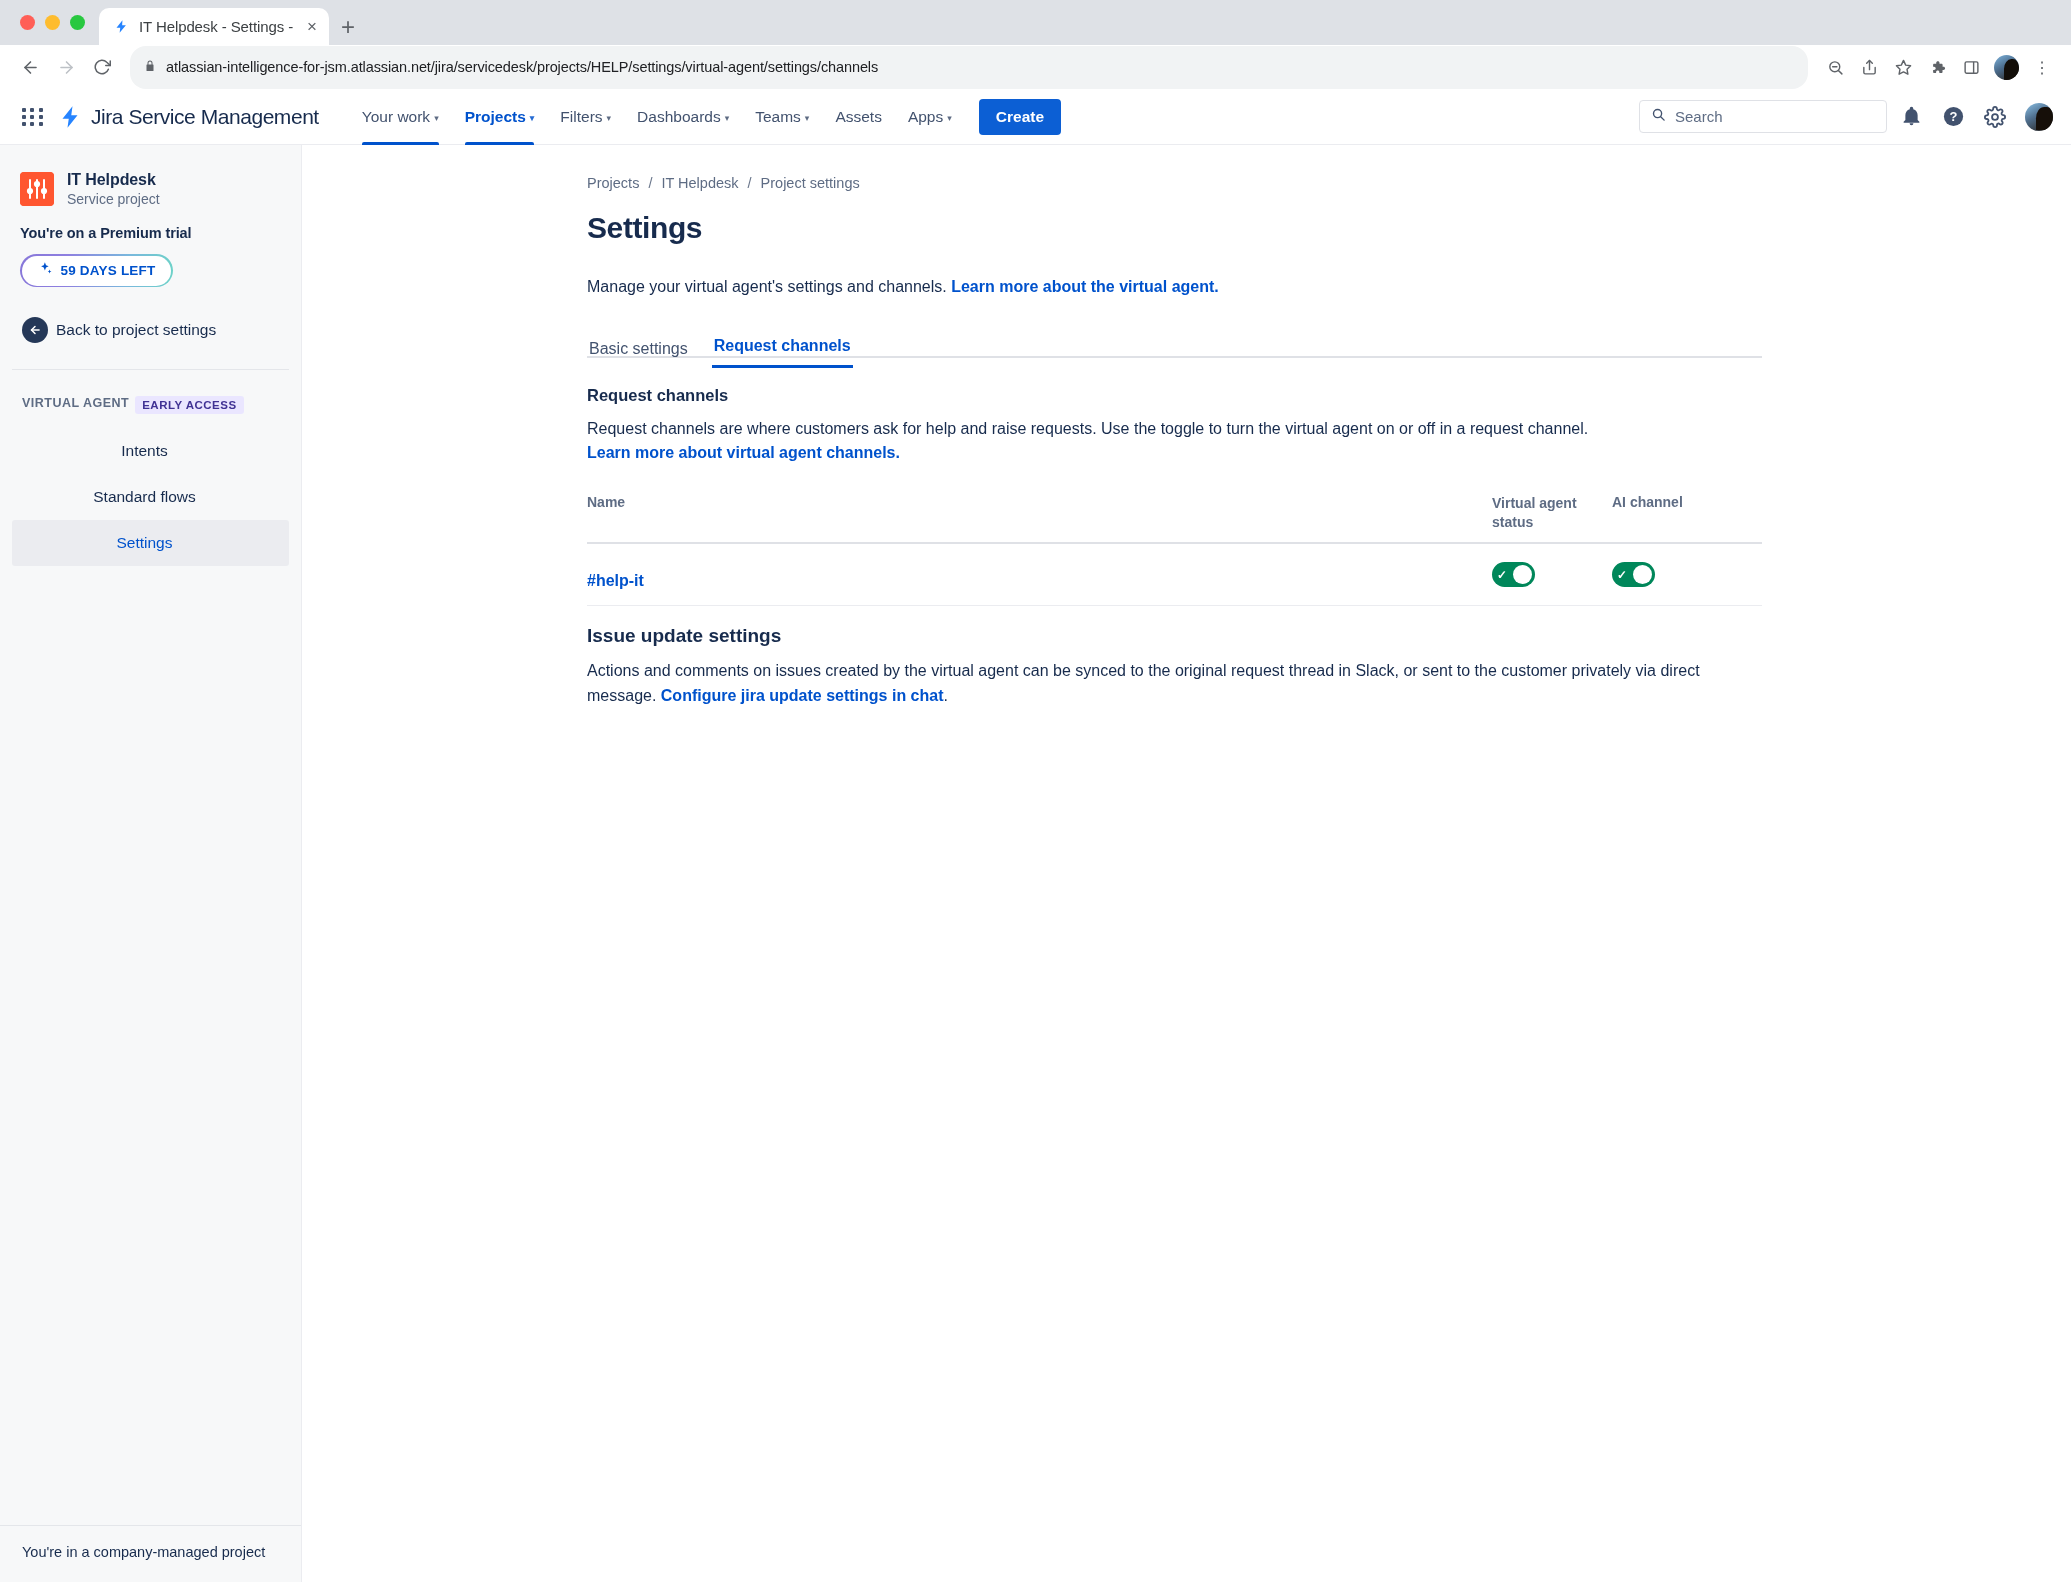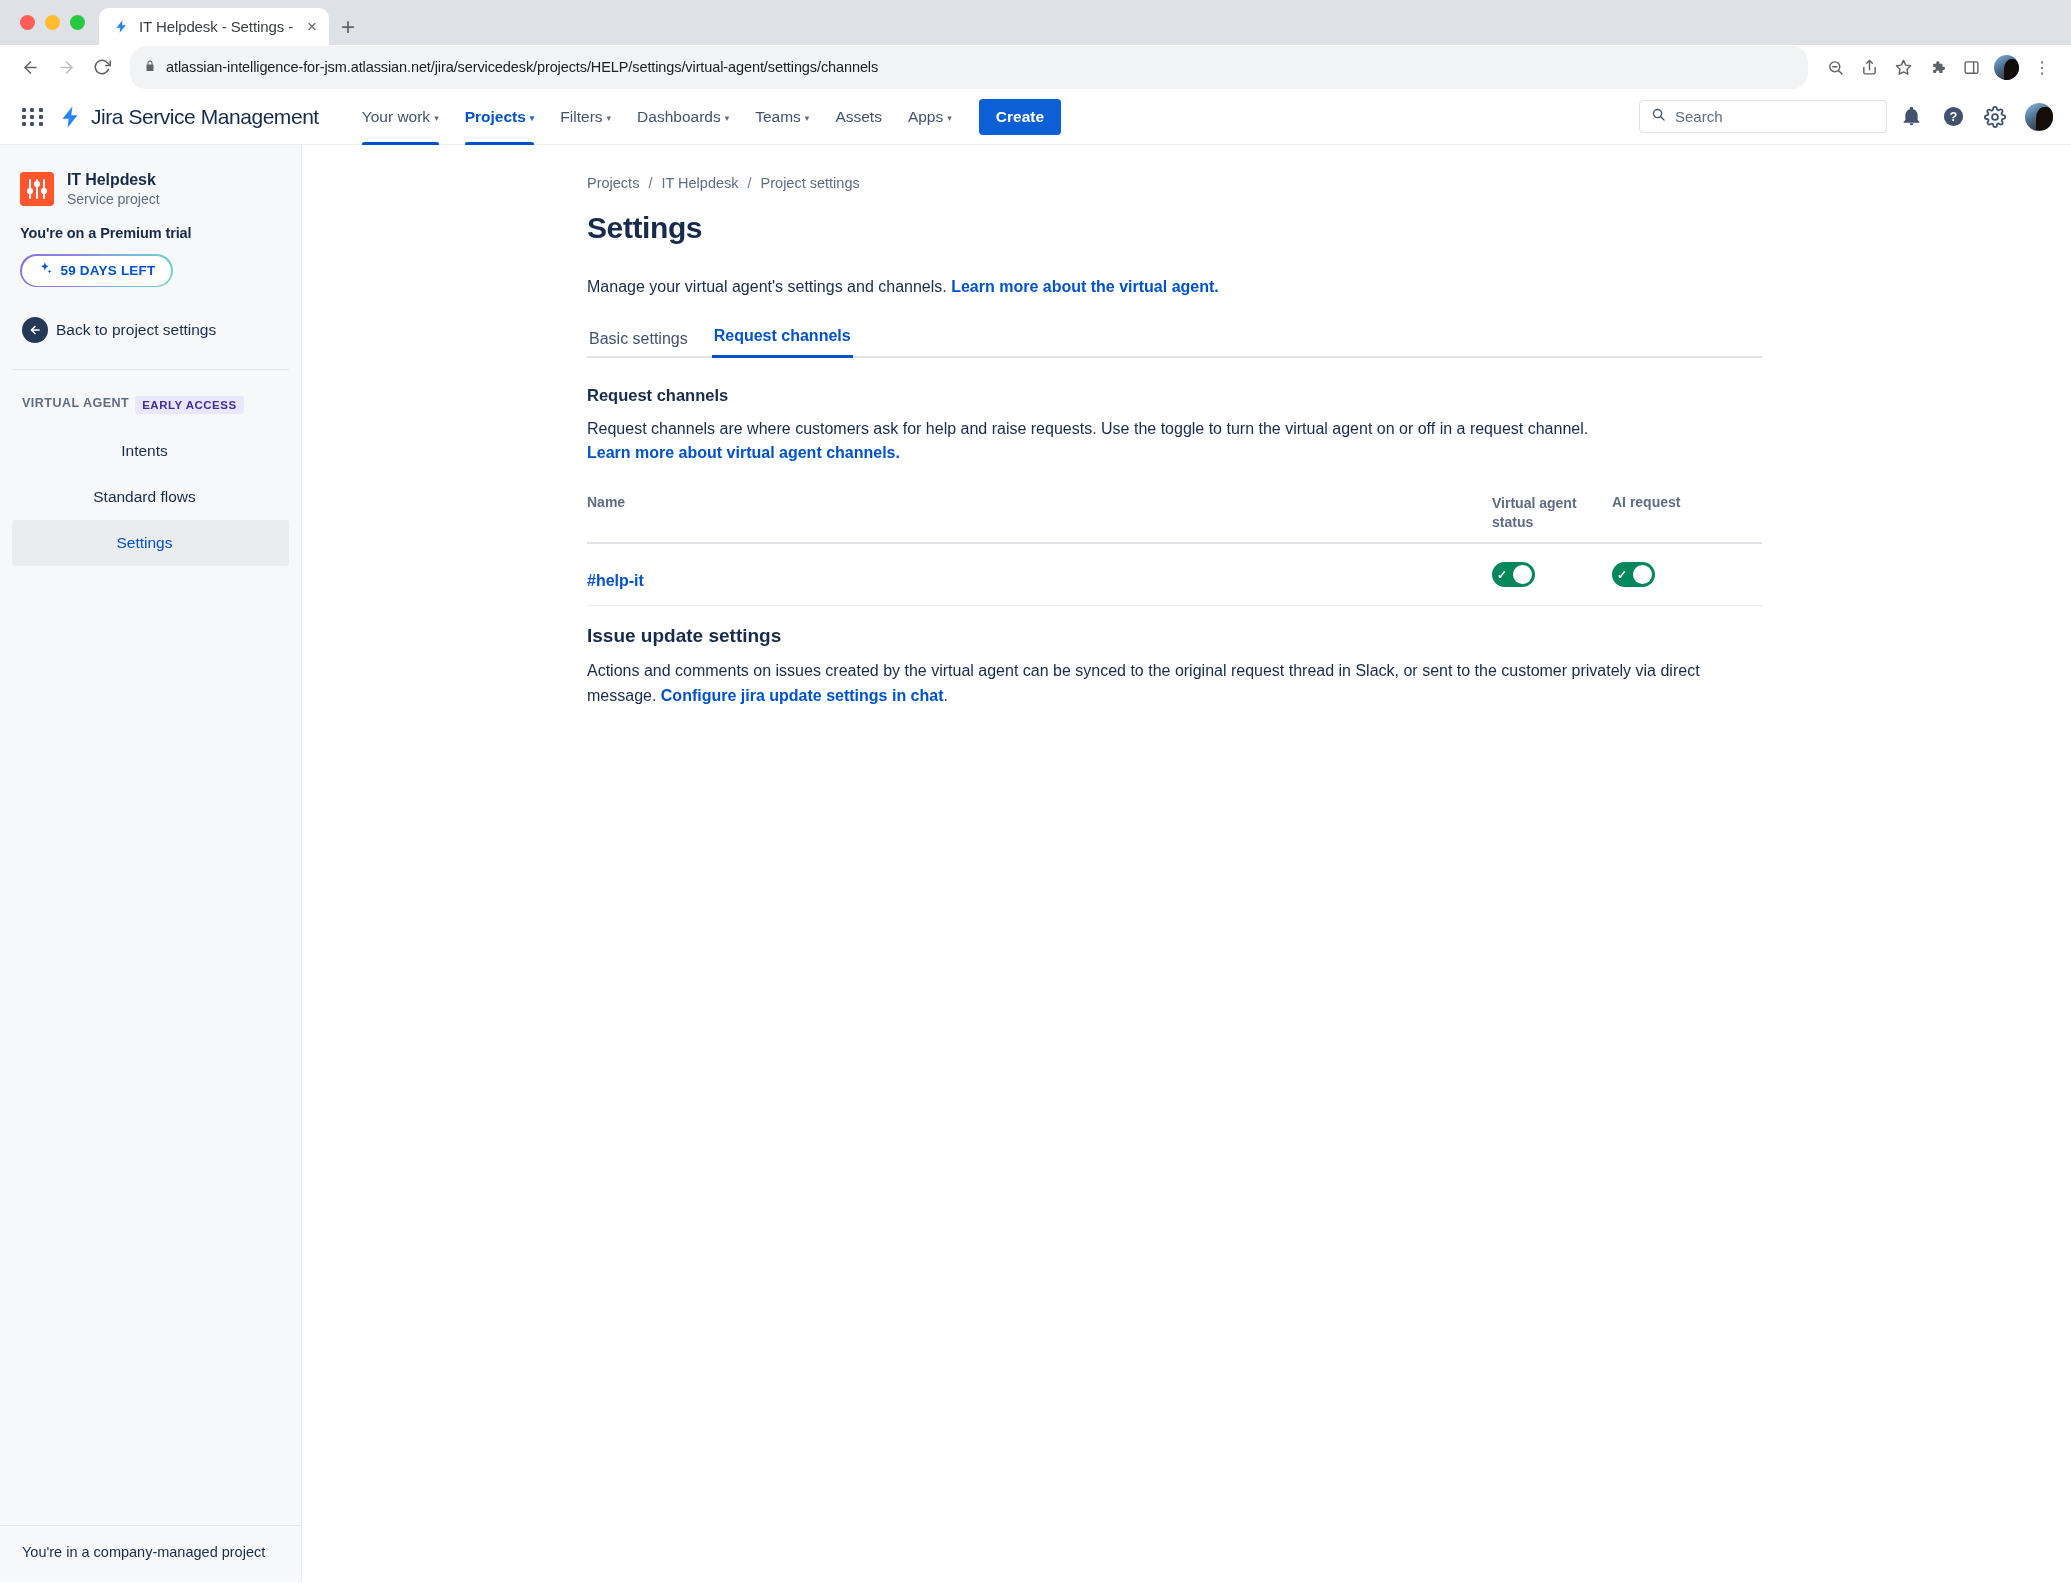--- a/index.html
+++ b/index.html
@@ -202,21 +202,21 @@
 
   .page-desc { margin-top: 30px; font-size: 16px; color: #172b4d; line-height: 1.5; }
   .lnk { color: #0052cc; font-weight: bold; cursor: pointer; }
 
   .tabs {
     margin-top: 26px; display: flex; align-items: flex-end; gap: 22px;
     border-bottom: 2px solid #dfe1e6; width: 1175px;
   }
   .tab-item {
     font-size: 16px; color: #42526e; padding: 0 2px 10px 2px; cursor: pointer;
-    position: relative; top: 2px;
+    position: relative; top: 12px;
   }
   .tab-item.active { color: #0052cc; font-weight: bold; border-bottom: 3px solid #0052cc; }
 
   .sec-title { margin-top: 28px; font-size: 16.5px; font-weight: bold; color: #172b4d; }
   .sec-desc { margin-top: 12px; font-size: 16px; color: #172b4d; line-height: 1.52; max-width: 1180px; }
 
   .chan-table { margin-top: 28px; width: 1175px; }
   .ct-head {
     display: flex; align-items: flex-start;
     border-bottom: 2px solid #dfe1e6; padding-bottom: 11px;
@@ -510,21 +510,21 @@
       <h2 class="sec-title">Request channels</h2>
       <p class="sec-desc">
         <span>Request channels are where customers ask for help and raise requests. Use the toggle to turn the virtual agent on or off in a request channel.</span><br>
         <span class="lnk">Learn more about virtual agent channels.</span>
       </p>
 
       <div class="chan-table">
         <div class="ct-head">
           <div class="ct-col-name">Name</div>
           <div class="ct-col-vas">Virtual agent status</div>
-          <div class="ct-col-ai">AI request</div>
+          <div class="ct-col-ai">AI channel</div>
         </div>
         <div class="ct-row">
           <div class="ct-name">#help-it</div>
           <div class="ct-cell-vas">
             <div class="toggle">
               <span class="toggle-check">✓</span>
               <span class="toggle-knob"></span>
             </div>
           </div>
           <div class="ct-cell-ai">

